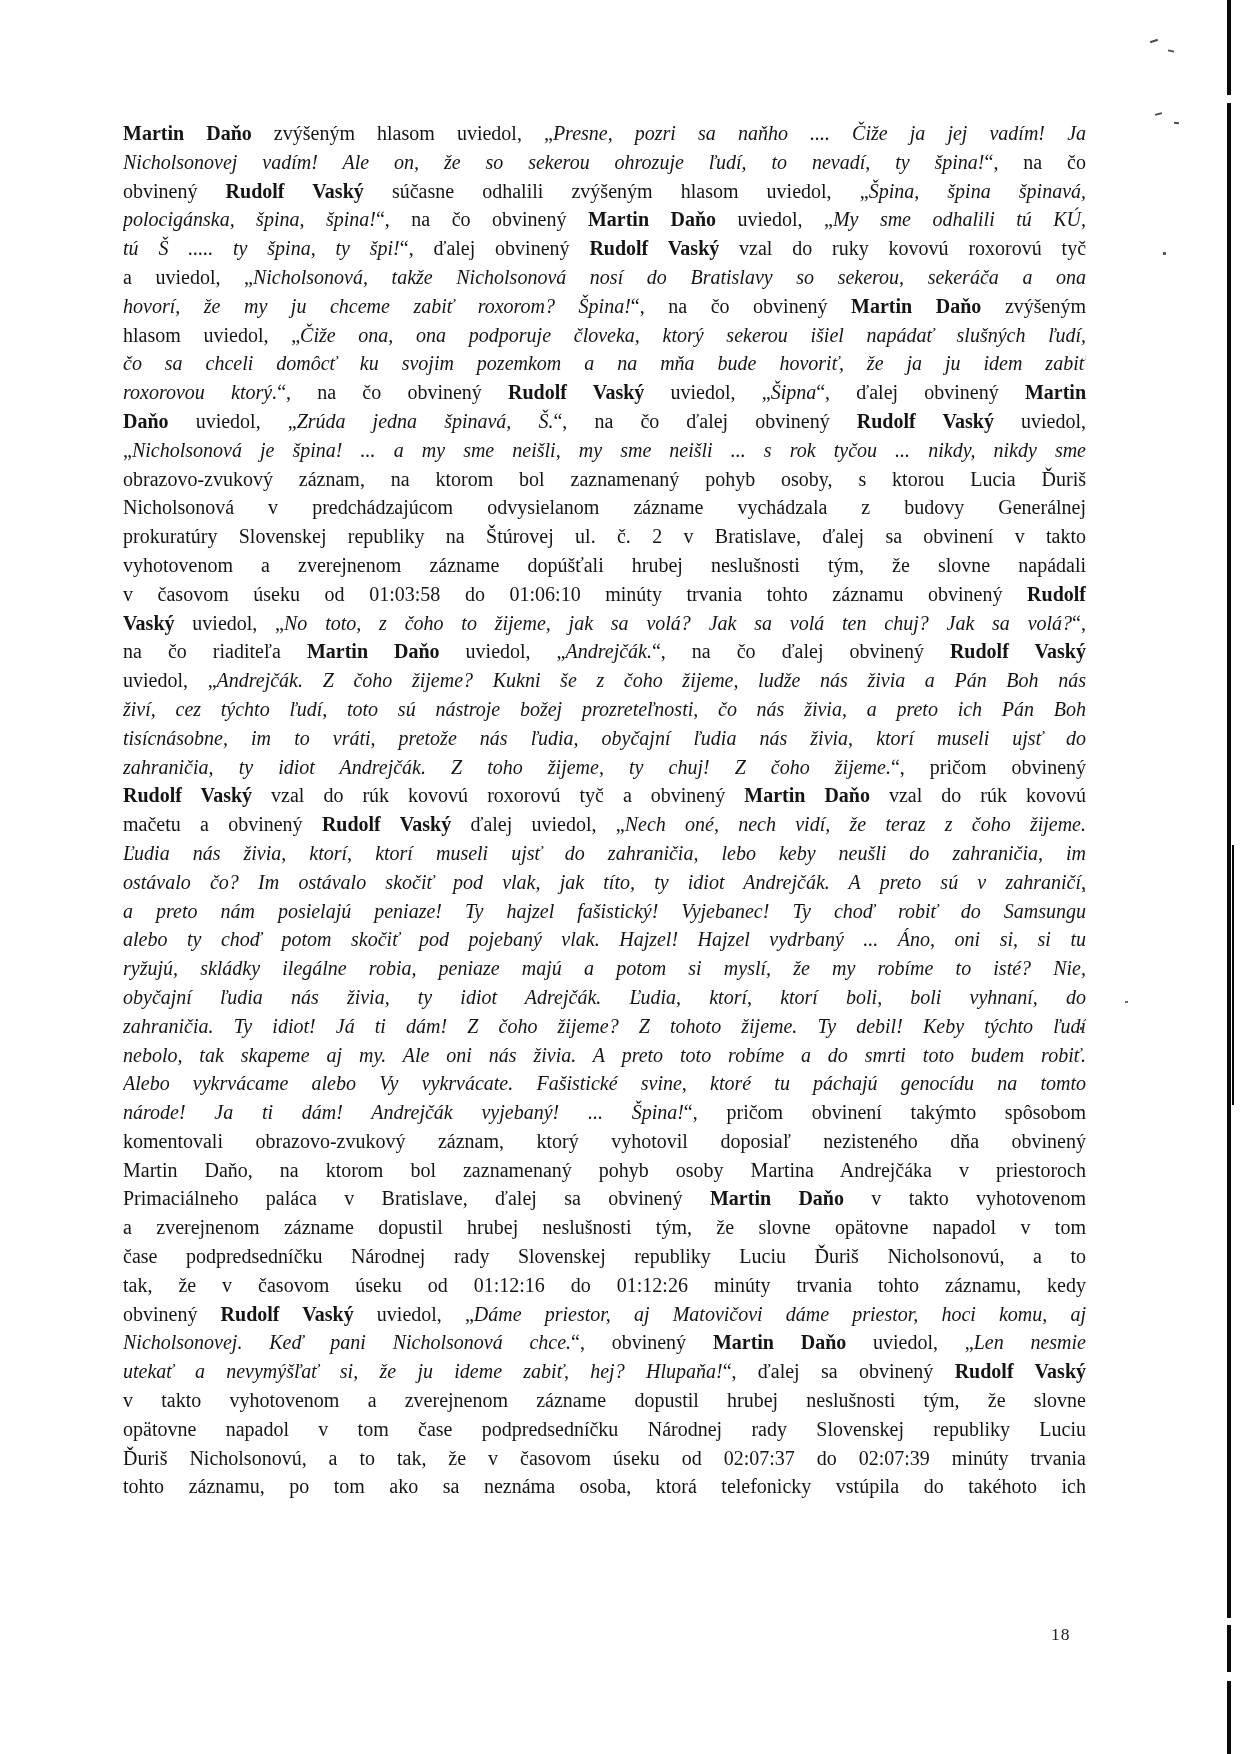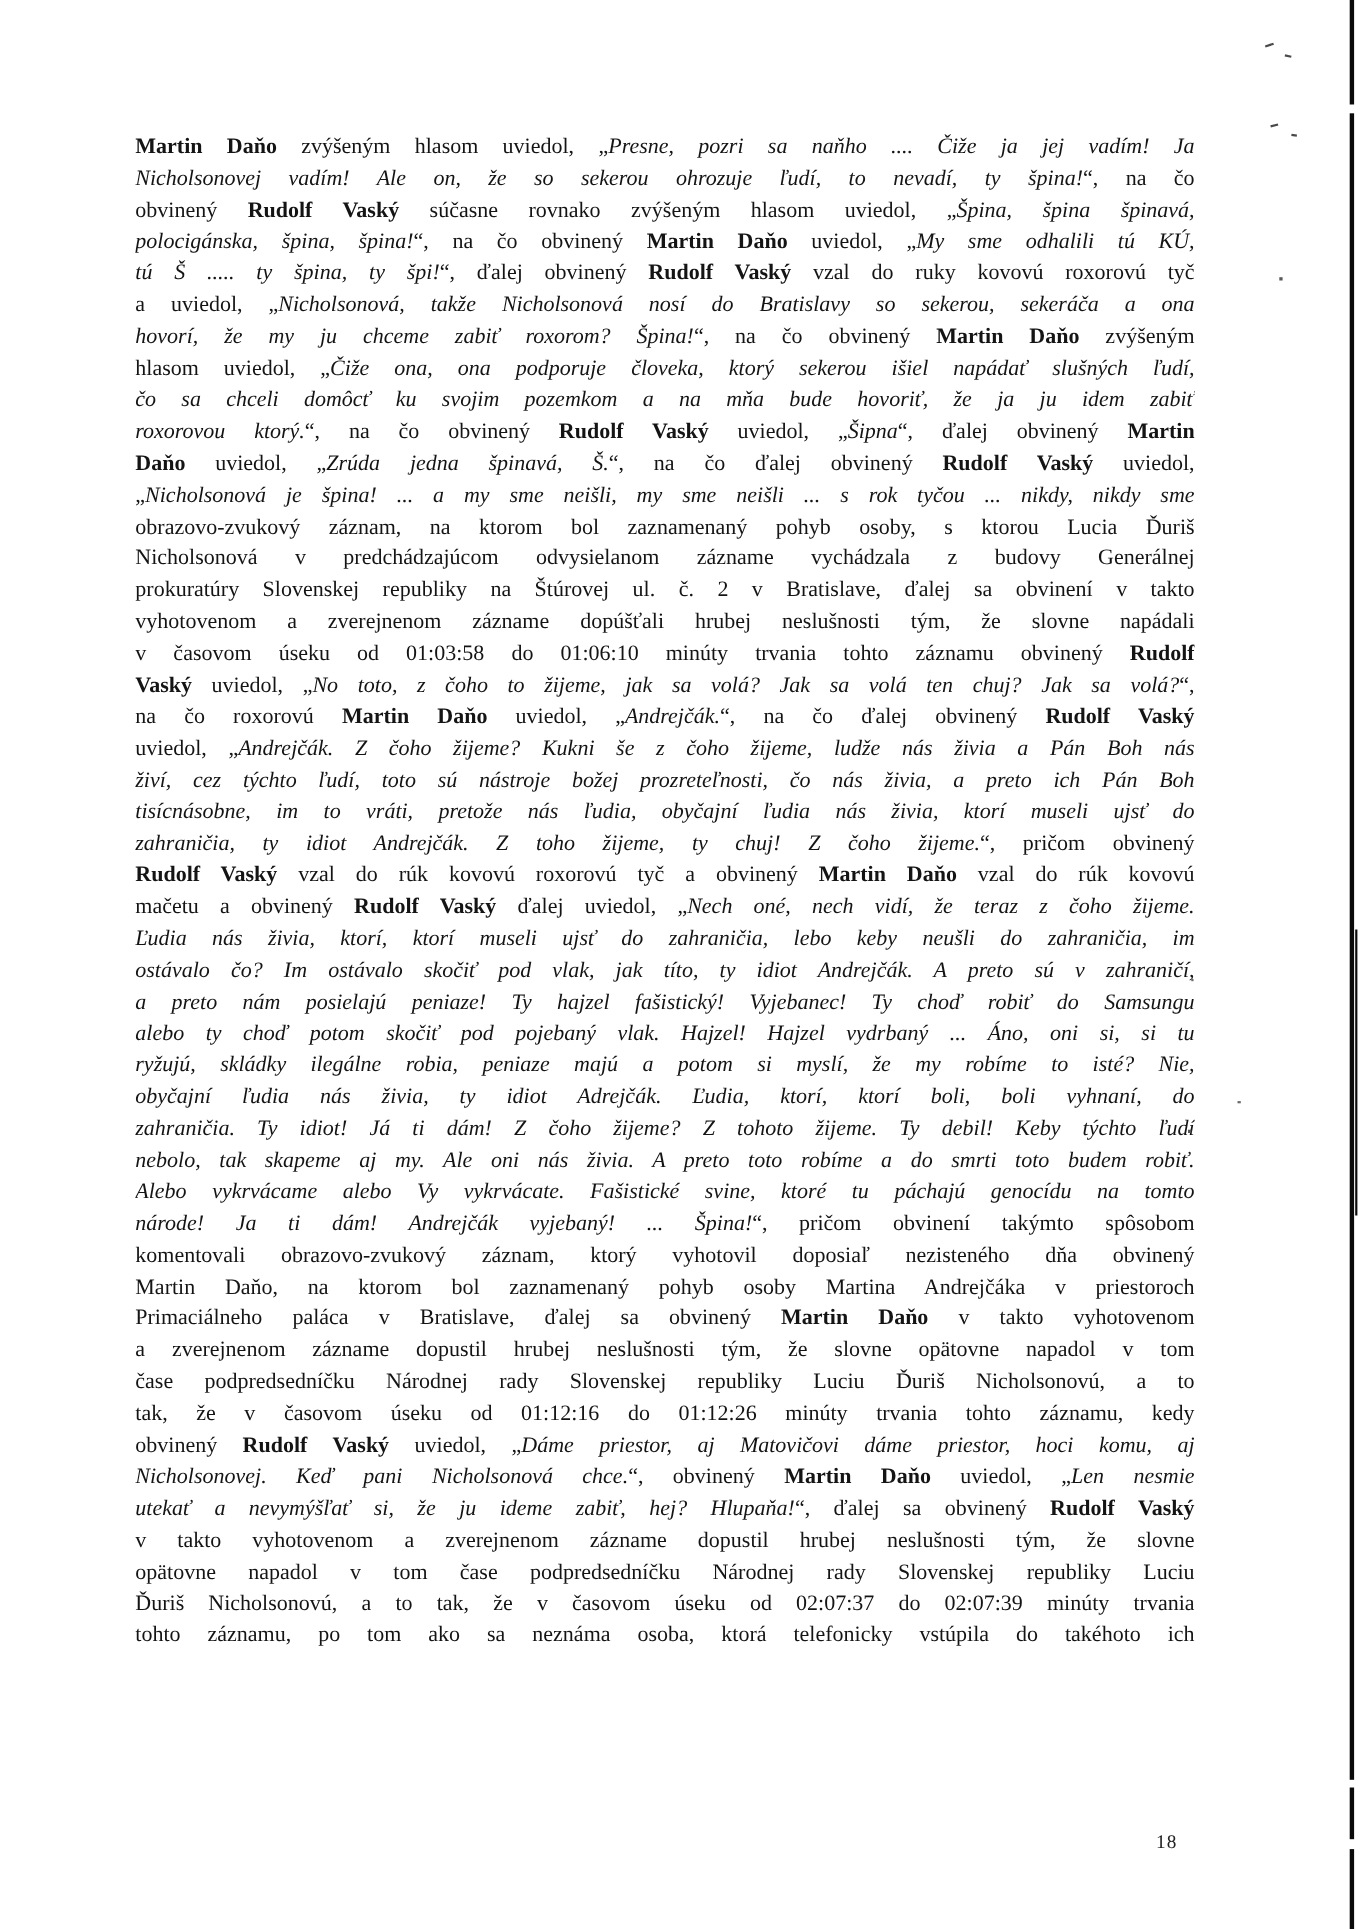--- a/index.html
+++ b/index.html
@@ -32,21 +32,20 @@
   .line .b { font-weight: bold; }
   .line .i { font-style: italic; }
   .line .n { font-style: normal; font-weight: normal; }
   .page-number {
     position: absolute;
     left: 1051px;
     top: 1624px;
     font-size: 17.5px;
     letter-spacing: 1px;
     color: #222;
-    margin-top: 40px;
   }
   .scan-line {
     position: absolute;
     left: 1227px;
     top: 0;
     width: 3.5px;
     height: 1754px;
     background: #0a0a0a;
   }
   .scan-line-double {
@@ -79,37 +78,37 @@
   .speck-7 { left: 1125px; top: 1001px; width: 3px; height: 2px; background: #6a6a6a; }
   .speck-8 { left: 1080px; top: 1027px; width: 3px; height: 3px; background: #555; }
 </style>
 </head>
 <body>
 
 <div class="page">
   <div class="doc-body">
       <div class="line"><span class="b">Martin Daňo</span><span class="n"> zvýšeným hlasom uviedol, „</span><span class="i">Presne, pozri sa naňho .... Čiže ja jej vadím! Ja</span></div>
       <div class="line"><span class="i">Nicholsonovej vadím! Ale on, že so sekerou ohrozuje ľudí, to nevadí, ty špina!</span><span class="n">“, na čo</span></div>
-      <div class="line"><span class="n">obvinený </span><span class="b">Rudolf Vaský</span><span class="n"> súčasne rovnako zvýšeným hlasom uviedol, „</span><span class="i">Špina, špina špinavá,</span></div>
+      <div class="line"><span class="n">obvinený </span><span class="b">Rudolf Vaský</span><span class="n"> súčasne odhalili zvýšeným hlasom uviedol, „</span><span class="i">Špina, špina špinavá,</span></div>
       <div class="line"><span class="i">polocigánska, špina, špina!</span><span class="n">“, na čo obvinený </span><span class="b">Martin Daňo</span><span class="n"> uviedol, „</span><span class="i">My sme odhalili tú KÚ,</span></div>
       <div class="line"><span class="i">tú Š ..... ty špina, ty špi!</span><span class="n">“, ďalej obvinený </span><span class="b">Rudolf Vaský</span><span class="n"> vzal do ruky kovovú roxorovú tyč</span></div>
       <div class="line"><span class="n">a uviedol, „</span><span class="i">Nicholsonová, takže Nicholsonová nosí do Bratislavy so sekerou, sekeráča a ona</span></div>
       <div class="line"><span class="i">hovorí, že my ju chceme zabiť roxorom? Špina!</span><span class="n">“, na čo obvinený </span><span class="b">Martin Daňo</span><span class="n"> zvýšeným</span></div>
       <div class="line"><span class="n">hlasom uviedol, „</span><span class="i">Čiže ona, ona podporuje človeka, ktorý sekerou išiel napádať slušných ľudí,</span></div>
       <div class="line"><span class="i">čo sa chceli domôcť ku svojim pozemkom a na mňa bude hovoriť, že ja ju idem zabiť</span></div>
       <div class="line"><span class="i">roxorovou ktorý.</span><span class="n">“, na čo obvinený </span><span class="b">Rudolf Vaský</span><span class="n"> uviedol, „</span><span class="i">Šipna</span><span class="n">“, ďalej obvinený </span><span class="b">Martin</span></div>
       <div class="line"><span class="b">Daňo</span><span class="n"> uviedol, „</span><span class="i">Zrúda jedna špinavá, Š.</span><span class="n">“, na čo ďalej obvinený </span><span class="b">Rudolf Vaský</span><span class="n"> uviedol,</span></div>
       <div class="line"><span class="n">„</span><span class="i">Nicholsonová je špina! ... a my sme neišli, my sme neišli ... s rok tyčou ... nikdy, nikdy sme</span></div>
       <div class="line"><span class="n">obrazovo-zvukový záznam, na ktorom bol zaznamenaný pohyb osoby, s ktorou Lucia Ďuriš</span></div>
       <div class="line"><span class="n">Nicholsonová v predchádzajúcom odvysielanom zázname vychádzala z budovy Generálnej</span></div>
       <div class="line"><span class="n">prokuratúry Slovenskej republiky na Štúrovej ul. č. 2 v Bratislave, ďalej sa obvinení v takto</span></div>
       <div class="line"><span class="n">vyhotovenom a zverejnenom zázname dopúšťali hrubej neslušnosti tým, že slovne napádali</span></div>
       <div class="line"><span class="n">v časovom úseku od 01:03:58 do 01:06:10 minúty trvania tohto záznamu obvinený </span><span class="b">Rudolf</span></div>
       <div class="line"><span class="b">Vaský</span><span class="n"> uviedol, „</span><span class="i">No toto, z čoho to žijeme, jak sa volá? Jak sa volá ten chuj? Jak sa volá?</span><span class="n">“,</span></div>
-      <div class="line"><span class="n">na čo roxorovú </span><span class="b">Martin Daňo</span><span class="n"> uviedol, „</span><span class="i">Andrejčák.</span><span class="n">“, na čo ďalej obvinený </span><span class="b">Rudolf Vaský</span></div>
+      <div class="line"><span class="n">na čo riaditeľa </span><span class="b">Martin Daňo</span><span class="n"> uviedol, „</span><span class="i">Andrejčák.</span><span class="n">“, na čo ďalej obvinený </span><span class="b">Rudolf Vaský</span></div>
       <div class="line"><span class="n">uviedol, „</span><span class="i">Andrejčák. Z čoho žijeme? Kukni še z čoho žijeme, ludže nás živia a Pán Boh nás</span></div>
       <div class="line"><span class="i">živí, cez týchto ľudí, toto sú nástroje božej prozreteľnosti, čo nás živia, a preto ich Pán Boh</span></div>
       <div class="line"><span class="i">tisícnásobne, im to vráti, pretože nás ľudia, obyčajní ľudia nás živia, ktorí museli ujsť do</span></div>
       <div class="line"><span class="i">zahraničia, ty idiot Andrejčák. Z toho žijeme, ty chuj! Z čoho žijeme.</span><span class="n">“, pričom obvinený</span></div>
       <div class="line"><span class="b">Rudolf Vaský</span><span class="n"> vzal do rúk kovovú roxorovú tyč a obvinený </span><span class="b">Martin Daňo</span><span class="n"> vzal do rúk kovovú</span></div>
       <div class="line"><span class="n">mačetu a obvinený </span><span class="b">Rudolf Vaský</span><span class="n"> ďalej uviedol, „</span><span class="i">Nech oné, nech vidí, že teraz z čoho žijeme.</span></div>
       <div class="line"><span class="i">Ľudia nás živia, ktorí, ktorí museli ujsť do zahraničia, lebo keby neušli do zahraničia, im</span></div>
       <div class="line"><span class="i">ostávalo čo? Im ostávalo skočiť pod vlak, jak títo, ty idiot Andrejčák. A preto sú v zahraničí,</span></div>
       <div class="line"><span class="i">a preto nám posielajú peniaze! Ty hajzel fašistický! Vyjebanec! Ty choď robiť do Samsungu</span></div>
       <div class="line"><span class="i">alebo ty choď potom skočiť pod pojebaný vlak. Hajzel! Hajzel vydrbaný ... Áno, oni si, si tu</span></div>

